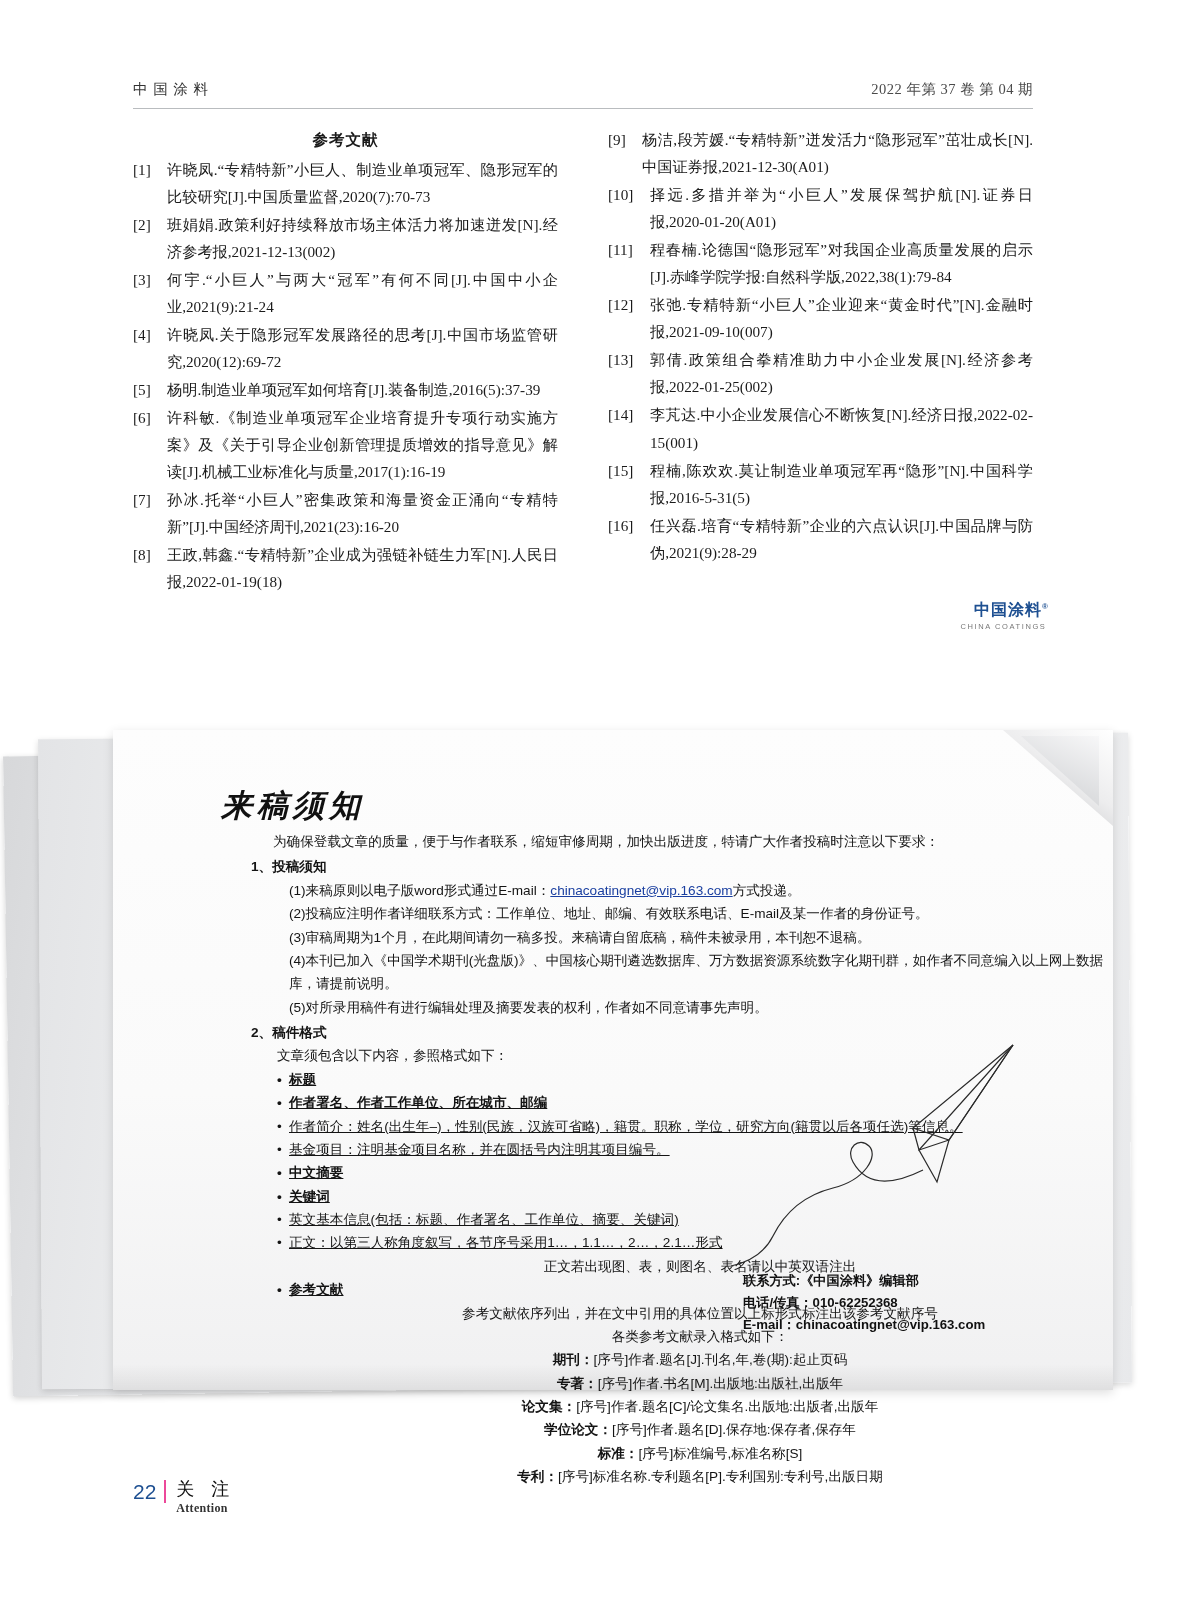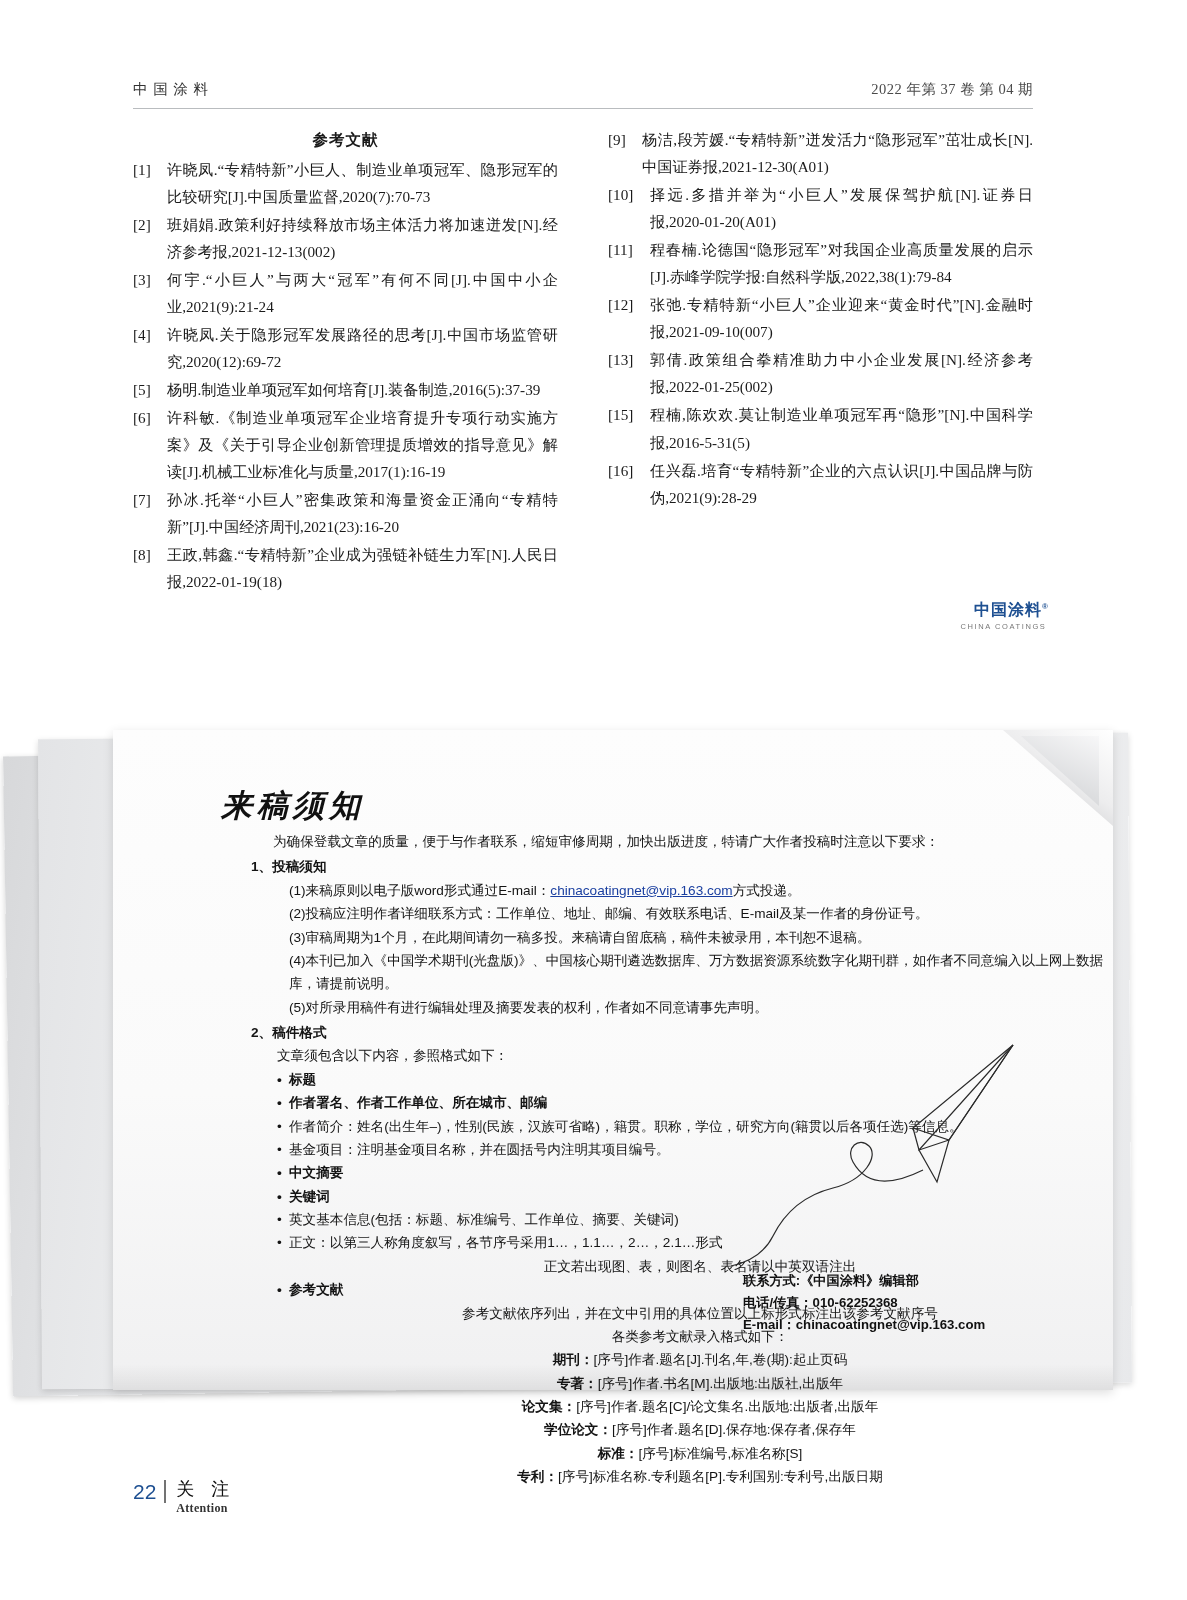--- a/index.html
+++ b/index.html
@@ -196,21 +196,21 @@
     width: 860px;
     font-size: 13.6px;
     line-height: 1.72;
     font-family: "Liberation Sans", sans-serif;
     margin-left: 46px;
   }
   .lead { margin-bottom: 2px; padding-left: 22px; }
   .sec-head { font-weight: bold; margin-top: 2px; }
   .indent1 { padding-left: 22px; }
   .indent2 { padding-left: 38px; }
-  .bullet { padding-left: 38px; position: relative; }
+  .bullet { padding-left: 38px; position: relative; text-decoration: underline; }
   .bullet:before {
     content: "•";
     position: absolute;
     left: 26px;
   }
   .link { color: #1a3fa0; text-decoration: underline; }
   .fmt-line { padding-left: 38px; text-align: center; }
   .fmt-line .lbl { font-weight: bold; }
 
   
@@ -242,21 +242,21 @@
     display: flex;
     align-items: flex-start;
     gap: 10px;
   }
   .page-num {
     font-size: 21px;
     color: #1d4f91;
     font-family: "Liberation Sans", sans-serif;
     letter-spacing: 0;
     padding-right: 8px;
-    border-right: 2px solid #737373;
+    border-right: 2px solid #ec4899;
     line-height: 1.1;
   }
   .footer-cn {
     font-size: 18px;
     letter-spacing: 6px;
     color: #111;
     font-family: "Liberation Sans", sans-serif;
     line-height: 1.05;
   }
   .footer-en {
@@ -331,20 +331,24 @@
       </div>
       <div class="ref-item">
         <span class="ref-num wide">[12]</span>
         <span class="ref-text">张弛.专精特新“小巨人”企业迎来“黄金时代”[N].金融时报,2021-09-10(007)</span>
       </div>
       <div class="ref-item">
         <span class="ref-num wide">[13]</span>
         <span class="ref-text">郭倩.政策组合拳精准助力中小企业发展[N].经济参考报,2022-01-25(002)</span>
       </div>
       <div class="ref-item">
+        <span class="ref-num wide">[14]</span>
+        <span class="ref-text">李芃达.中小企业发展信心不断恢复[N].经济日报,2022-02-15(001)</span>
+      </div>
+      <div class="ref-item">
         <span class="ref-num wide">[15]</span>
         <span class="ref-text">程楠,陈欢欢.莫让制造业单项冠军再“隐形”[N].中国科学报,2016-5-31(5)</span>
       </div>
       <div class="ref-item">
         <span class="ref-num wide">[16]</span>
         <span class="ref-text">任兴磊.培育“专精特新”企业的六点认识[J].中国品牌与防伪,2021(9):28-29</span>
       </div>
     </div>
   </div>
 
@@ -381,21 +385,21 @@
 
           <div class="sec-head">2、稿件格式</div>
           <div class="indent1" style="padding-left:26px;font-weight:normal">文章须包含以下内容，参照格式如下：</div>
 
           <div class="bullet" style="font-weight:bold">标题</div>
           <div class="bullet" style="font-weight:bold">作者署名、作者工作单位、所在城市、邮编</div>
           <div class="bullet">作者简介：姓名(出生年–)，性别(民族，汉族可省略)，籍贯。职称，学位，研究方向(籍贯以后各项任选)等信息。</div>
           <div class="bullet">基金项目：注明基金项目名称，并在圆括号内注明其项目编号。</div>
           <div class="bullet" style="font-weight:bold">中文摘要</div>
           <div class="bullet" style="font-weight:bold">关键词</div>
-          <div class="bullet">英文基本信息(包括：标题、标准编号、工作单位、摘要、关键词)</div>
+          <div class="bullet">英文基本信息(包括：标题、作者署名、工作单位、摘要、关键词)</div>
           <div class="bullet">正文：以第三人称角度叙写，各节序号采用1…，1.1…，2…，2.1…形式</div>
           <div class="fmt-line">正文若出现图、表，则图名、表名请以中英双语注出</div>
           <div class="bullet" style="font-weight:bold">参考文献</div>
           <div class="fmt-line">参考文献依序列出，并在文中引用的具体位置以上标形式标注出该参考文献序号</div>
           <div class="fmt-line">各类参考文献录入格式如下：</div>
 
           <div class="fmt-line">
             <span class="lbl">期刊：</span><span>[序号]作者.题名[J].刊名,年,卷(期):起止页码</span>
           </div>
           <div class="fmt-line">

